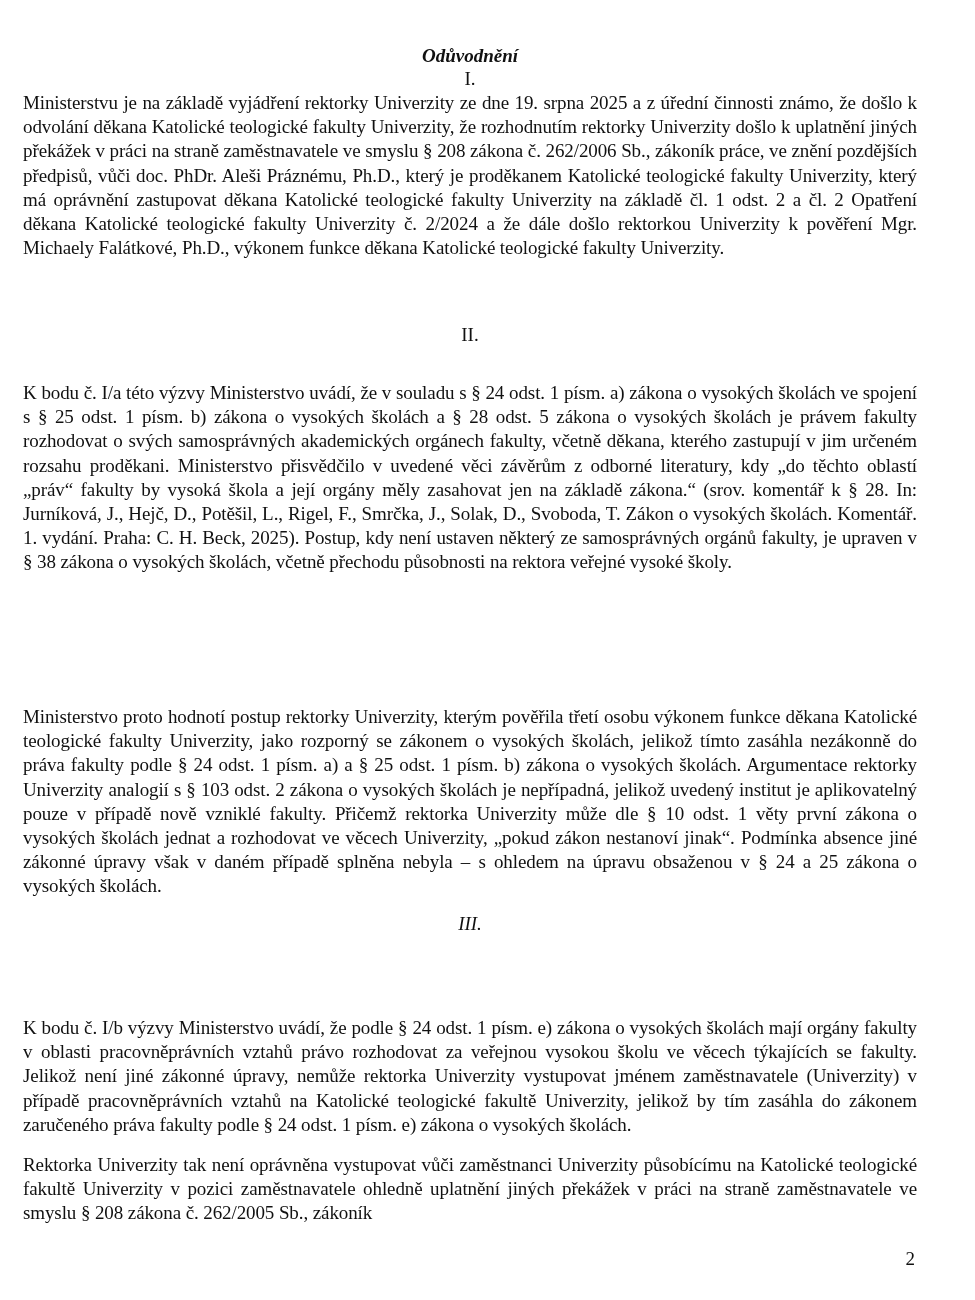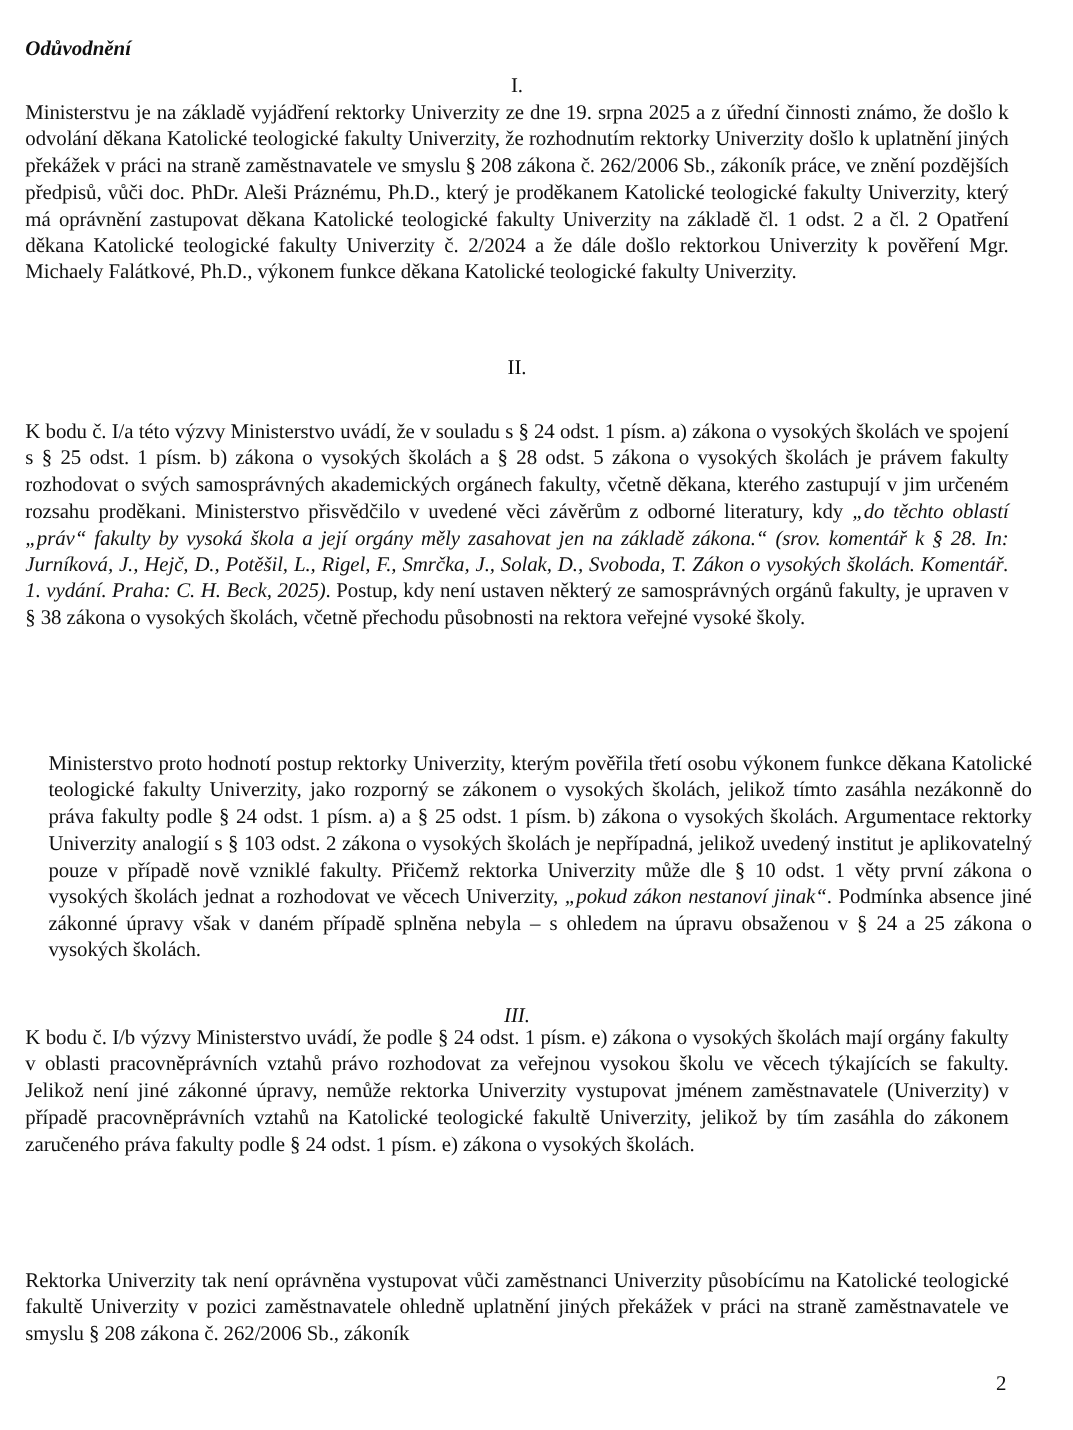--- a/index.html
+++ b/index.html
@@ -3,60 +3,60 @@
 <meta charset="utf-8">
 <style>
   html, body { margin: 0; padding: 0; background: #ffffff; }
   body {
     width: 975px; height: 1300px; position: relative; overflow: hidden;
     font-family: "Liberation Serif", "DejaVu Serif", serif;
     color: #111111;
   }
   .page { position: absolute; left: 23px; top: 0; width: 894px; }
   .title {
-    position: absolute; top: 33px; left: 0; width: 894px; 
+    position: absolute; top: 44px; left: 0; width: 894px; text-align: center;
     font-size: 19px; font-weight: bold; font-style: italic; line-height: 24px;
   }
   .sec {
     position: absolute; left: 0; width: 894px; text-align: center;
     font-size: 19px; line-height: 24px;
   }
   .para {
     position: absolute; left: 0; width: 894px;
     font-size: 19px; line-height: 24.2px; text-align: justify;
     letter-spacing: -0.1px;
   }
-  .para span.it { font-style: italic; }
+  .para span.it { }
   .pagenum {
     position: absolute; right: 60px; top: 1247px; font-size: 19px; line-height: 24px;
   }
 </style>
 </head>
 <body>
 
 <div class="page">
   <div class="title">Odůvodnění</div>
 
   <div class="sec" style="top:67px;">I.</div>
   <div class="para" style="top:91px;">
     <span>Ministerstvu je na základě vyjádření rektorky Univerzity ze dne 19. srpna 2025 a z úřední činnosti známo, že došlo k odvolání děkana Katolické teologické fakulty Univerzity, že rozhodnutím rektorky Univerzity došlo k uplatnění jiných překážek v práci na straně zaměstnavatele ve smyslu § 208 zákona č. 262/2006 Sb., zákoník práce, ve znění pozdějších předpisů, vůči doc. PhDr. Aleši Práznému, Ph.D., který je proděkanem Katolické teologické fakulty Univerzity, který má oprávnění zastupovat děkana Katolické teologické fakulty Univerzity na základě čl. 1 odst. 2 a čl. 2 Opatření děkana Katolické teologické fakulty Univerzity č. 2/2024 a že dále došlo rektorkou Univerzity k pověření Mgr. Michaely Falátkové, Ph.D., výkonem funkce děkana Katolické teologické fakulty Univerzity.</span>
   </div>
 
   <div class="sec" style="top:323px;">II.</div>
   <div class="para" style="top:381px;">
     <span>K bodu č. I/a této výzvy Ministerstvo uvádí, že v souladu s § 24 odst. 1 písm. a) zákona o vysokých školách ve spojení s § 25 odst. 1 písm. b) zákona o vysokých školách a § 28 odst. 5 zákona o vysokých školách je právem fakulty rozhodovat o svých samosprávných akademických orgánech fakulty, včetně děkana, kterého zastupují v jim určeném rozsahu proděkani. Ministerstvo přisvědčilo v uvedené věci závěrům z odborné literatury, kdy </span><span class="it">„do těchto oblastí „práv“ fakulty by vysoká škola a její orgány měly zasahovat jen na základě zákona.“ (srov. komentář k § 28. In: Jurníková, J., Hejč, D., Potěšil, L., Rigel, F., Smrčka, J., Solak, D., Svoboda, T. Zákon o vysokých školách. Komentář. 1. vydání. Praha: C. H. Beck, 2025)</span><span>. Postup, kdy není ustaven některý ze samosprávných orgánů fakulty, je upraven v § 38 zákona o vysokých školách, včetně přechodu působnosti na rektora veřejné vysoké školy.</span>
   </div>
 
-  <div class="para" style="top:683px;margin-left:21px;">
+  <div class="para" style="top:705px;">
     <span>Ministerstvo proto hodnotí postup rektorky Univerzity, kterým pověřila třetí osobu výkonem funkce děkana Katolické teologické fakulty Univerzity, jako rozporný se zákonem o vysokých školách, jelikož tímto zasáhla nezákonně do práva fakulty podle § 24 odst. 1 písm. a) a § 25 odst. 1 písm. b) zákona o vysokých školách.  Argumentace rektorky Univerzity analogií s § 103 odst. 2 zákona o vysokých školách je nepřípadná, jelikož uvedený institut je aplikovatelný pouze v případě nově vzniklé fakulty. Přičemž rektorka Univerzity může dle § 10 odst. 1 věty první zákona o vysokých školách jednat a rozhodovat ve věcech Univerzity, </span><span class="it">„pokud zákon nestanoví jinak“</span><span>. Podmínka absence jiné zákonné úpravy však v daném případě splněna nebyla – s ohledem na úpravu obsaženou v § 24 a 25 zákona o vysokých školách.</span>
   </div>
 
   <div class="sec" style="top:912px;font-style:italic;">III.</div>
-  <div class="para" style="top:932px;font-family:Liberation Serif, serif;">
+  <div class="para" style="top:1016px;font-family:Liberation Serif, serif;">
     <span>K bodu č. I/b výzvy Ministerstvo uvádí, že podle § 24 odst. 1 písm. e) zákona o vysokých školách mají orgány fakulty v oblasti pracovněprávních vztahů právo rozhodovat za veřejnou vysokou školu ve věcech týkajících se fakulty. Jelikož není jiné zákonné úpravy, nemůže rektorka Univerzity vystupovat jménem zaměstnavatele (Univerzity) v případě pracovněprávních vztahů na Katolické teologické fakultě Univerzity, jelikož by tím zasáhla do zákonem zaručeného práva fakulty podle § 24 odst. 1 písm. e) zákona o vysokých školách.</span>
   </div>
 
   <div class="para" style="top:1153px;">
-    <span>Rektorka Univerzity tak není oprávněna vystupovat vůči zaměstnanci Univerzity působícímu na Katolické teologické fakultě Univerzity v pozici zaměstnavatele ohledně uplatnění jiných překážek v práci na straně zaměstnavatele ve smyslu § 208 zákona č. 262/2006 Sb., zákoník</span>
+    <span>Rektorka Univerzity tak není oprávněna vystupovat vůči zaměstnanci Univerzity působícímu na Katolické teologické fakultě Univerzity v pozici zaměstnavatele ohledně uplatnění jiných překážek v práci na straně zaměstnavatele ve smyslu § 208 zákona č. 262/2005 Sb., zákoník</span>
   </div>
 </div>
 
 <div class="pagenum">2</div>
 
 </body></html>

